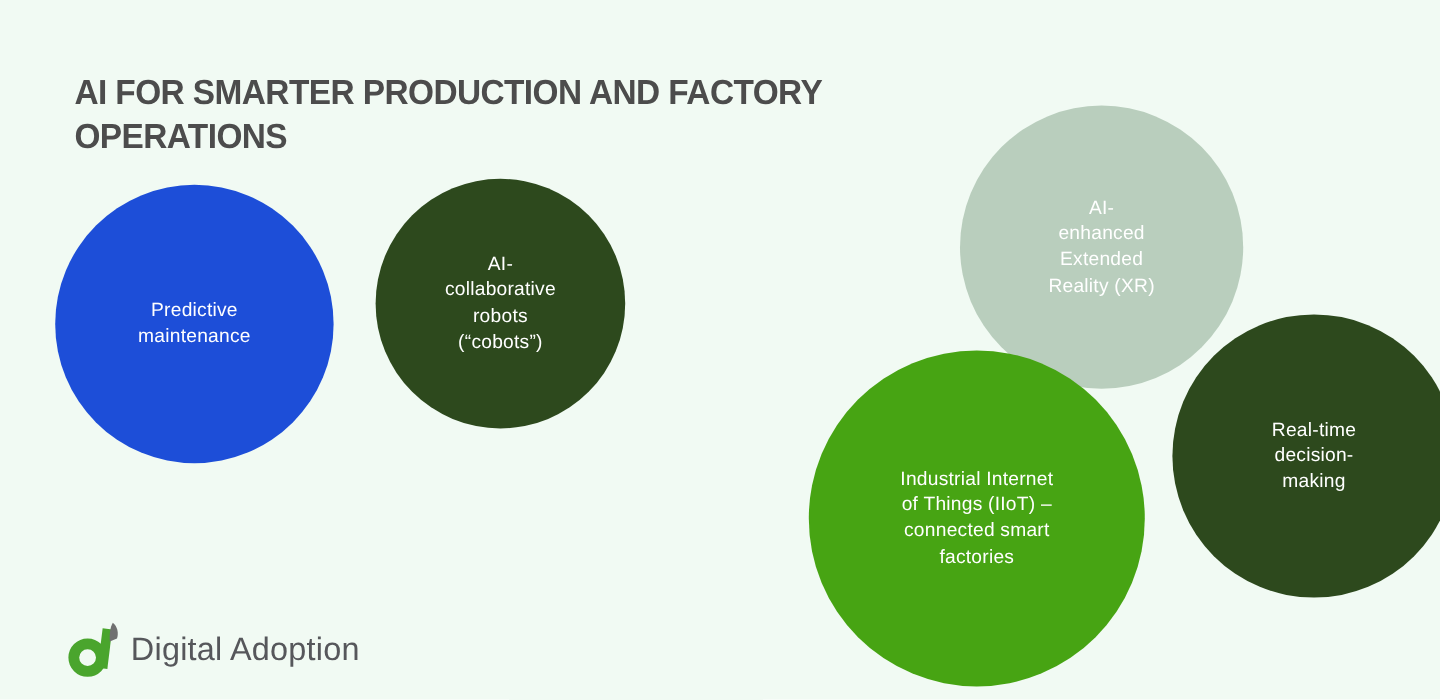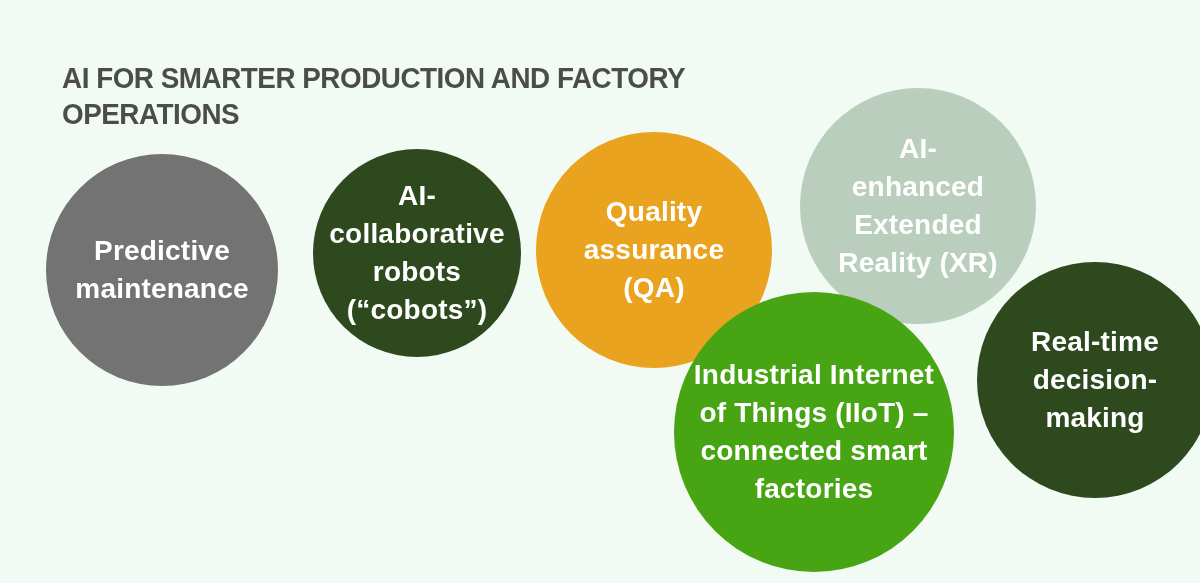--- a/index.html
+++ b/index.html
@@ -26,22 +26,22 @@
   .bubble{
     position:absolute;
     border-radius:50%;
     display:flex;
     align-items:center;
     justify-content:center;
     text-align:center;
   }
   .bubble-label{
     color:#fff;
-    font-weight:700;
-    font-size:28px;
+    font-weight:400;
+    font-size:16px;
     line-height:1.35;
     letter-spacing:0.2px;
     white-space:pre-line;
     padding:0 14px;
   }
   
   .b0{left:46px;  top:154px; width:232px; height:232px; z-index:1;}
   .b1{left:313px; top:149px; width:208px; height:208px; z-index:1;}
   .b2{left:536px; top:132px; width:236px; height:236px; z-index:1;}
   .b3{left:800px; top:88px;  width:236px; height:236px; z-index:1;}
@@ -67,36 +67,32 @@
   }
 </style>
 </head>
 <body>
 
 <div id="canvas" style="background: rgb(241, 250, 243);">
 
   <h1 class="title" style="color: rgb(76, 76, 76);">AI FOR SMARTER PRODUCTION AND FACTORY
 OPERATIONS</h1>
 
-  <div class="bubble b0" style="background: #737373;">
+  <div class="bubble b0" style="background: #1d4ed8;">
     <span class="bubble-label" style="color: rgb(255, 255, 255);">Predictive
 maintenance</span>
   </div>
 
   <div class="bubble b1" style="background: rgb(45, 73, 29);">
     <span class="bubble-label" style="color: rgb(255, 255, 255);">AI-
 collaborative
 robots
 (“cobots”)</span>
   </div>
 
-  <div class="bubble b2" style="background: rgb(234, 163, 30);">
-    <span class="bubble-label" style="color: rgb(255, 255, 255);">Quality
-assurance (QA)</span>
-  </div>
 
   <div class="bubble b3" style="background: rgb(185, 206, 189);">
     <span class="bubble-label" style="color: rgb(255, 255, 255);">AI-
 enhanced
 Extended
 Reality (XR)</span>
   </div>
 
 
 
@@ -106,14 +102,22 @@
 connected smart
 factories</span>
   </div>
 
   <div class="bubble b7" style="background: rgb(45, 73, 29);">
     <span class="bubble-label" style="color: rgb(255, 255, 255);">Real-time
 decision-
 making</span>
   </div>
 
+  <div class="logo">
+    <svg class="logo-icon" width="44" height="48" viewBox="0 0 44 48">
+      <circle class="logo-ring" cx="17" cy="31" r="11.5" fill="none" stroke="#4aa52d" stroke-width="9"></circle>
+      <line class="logo-stem" x1="29.5" y1="40" x2="33.5" y2="7" stroke="#4aa52d" stroke-width="8"></line>
+      <path class="logo-leaf" d="M38 2 C42 5 43 11 41.5 15 L35.5 17.5 C35 11 36 5.5 38 2 Z" fill="#707070"></path>
+    </svg>
+    <span class="logo-text" style="color: rgb(86, 87, 91);">Digital Adoption</span>
+  </div>
 
 </div>
 
 </body></html>

